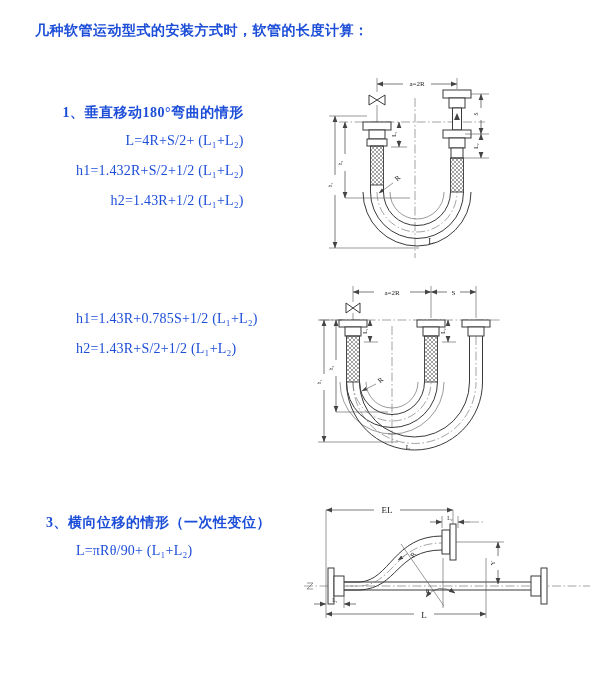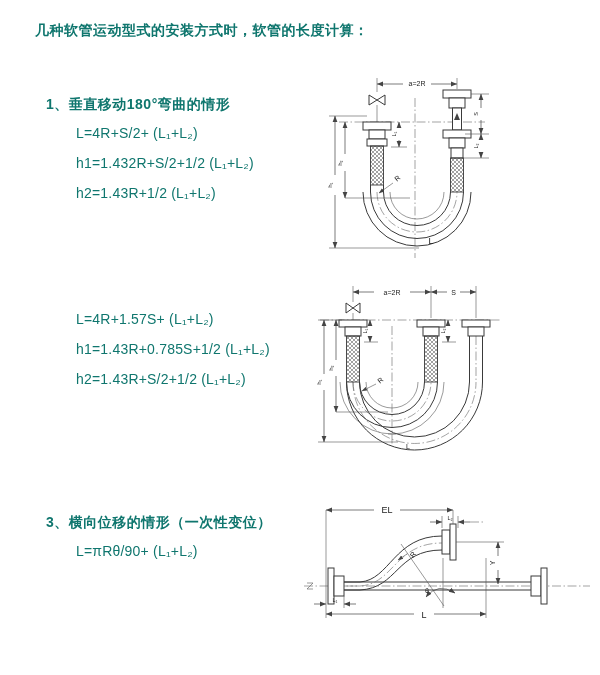--- a/index.html
+++ b/index.html
@@ -1,17 +1,17 @@
 <!DOCTYPE html>
 <html><head>
 <meta charset="utf-8">
 <style>
   html,body{margin:0;padding:0;background:#f2f2f2;}
   #page{position:relative;width:600px;height:675px;background:#ffffff;overflow:hidden;
-        font-family:Liberation Sans, sans-serif;color:#0f766e;}
+        font-family:Liberation Serif, serif;color:#1d4ed8;}
   .title{position:absolute;left:35px;top:22px;font-size:14px;font-weight:600;letter-spacing:0.5px;}
   .section{position:absolute;left:46px;}
   .sec-heading{font-size:14px;font-weight:600;letter-spacing:0.5px;white-space:nowrap;}
   .formulas{margin-left:30px;margin-top:4px;}
   .formula{font-size:14px;line-height:30px;white-space:nowrap;letter-spacing:0.2px;}
   .diagram{position:absolute;}
   
   svg{overflow:visible;}
   .ol{stroke:#3a3a3a;stroke-width:1;fill:none;}           
   .tl{stroke:#555;stroke-width:0.6;fill:none;}            
@@ -23,21 +23,21 @@
   .lbl-b{font-size:9px;fill:#222;}
   .arrfill{fill:#444;}
 </style>
 </head>
 <body>
 
 <div id="page">
 
   <div class="title">几种软管运动型式的安装方式时，软管的长度计算：</div>
 
-  <div class="section" style="top:96px;">
+  <div class="section" style="top:104px;text-align:right;">
     <div class="sec-heading">1、垂直移动180°弯曲的情形</div>
     <div class="formulas">
       <div class="formula">L=4R+S/2+ (L₁+L₂)</div>
       <div class="formula">h1=1.432R+S/2+1/2 (L₁+L₂)</div>
       <div class="formula">h2=1.43R+1/2 (L₁+L₂)</div>
     </div>
   </div>
 
   <div class="diagram" style="left:315px;top:70px;">
     <svg width="280" height="195" viewBox="0 0 280 195">
@@ -127,21 +127,20 @@
         <line class="tl" x1="78" y1="113" x2="64" y2="123" marker-end="url(#ar1)"></line>
         <text class="lbl" transform="rotate(-40 84 110)" x="84" y="110" text-anchor="middle">R</text>
 
         <text class="lbl-b" x="116" y="174" text-anchor="middle">L</text>
       </g>
     </svg>
   </div>
 
   <div class="section" style="top:300px;">
     <div class="formulas">
-      <div class="formula">L=4R+1.57S+ (L₁+L₂)</div>
       <div class="formula">h1=1.43R+0.785S+1/2 (L₁+L₂)</div>
       <div class="formula">h2=1.43R+S/2+1/2 (L₁+L₂)</div>
     </div>
   </div>
 
   <div class="diagram" style="left:308px;top:282px;">
     <svg width="290" height="172" viewBox="0 0 290 172">
       <defs>
         <pattern id="braid2" width="4" height="4" patternUnits="userSpaceOnUse">
           <path d="M0,0 L4,4 M4,0 L0,4" stroke="#555" stroke-width="0.55"></path>

